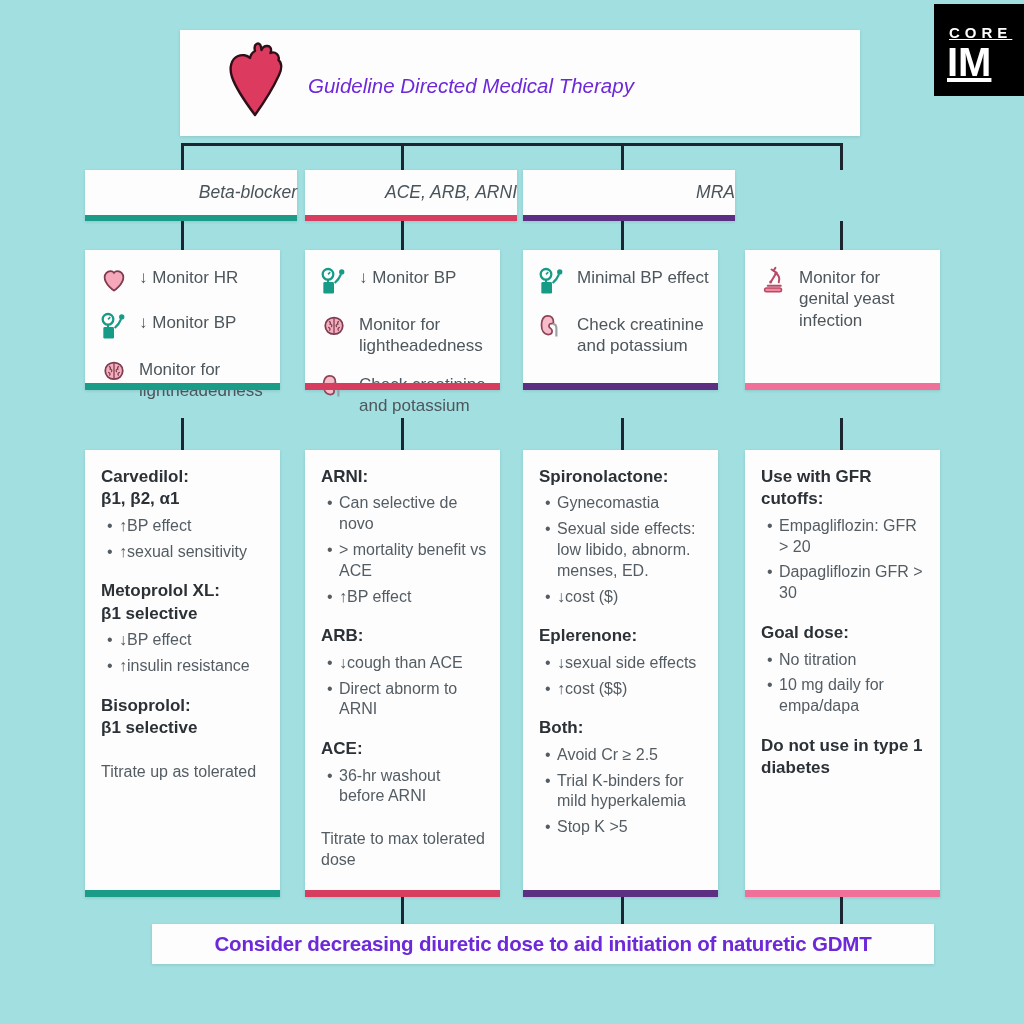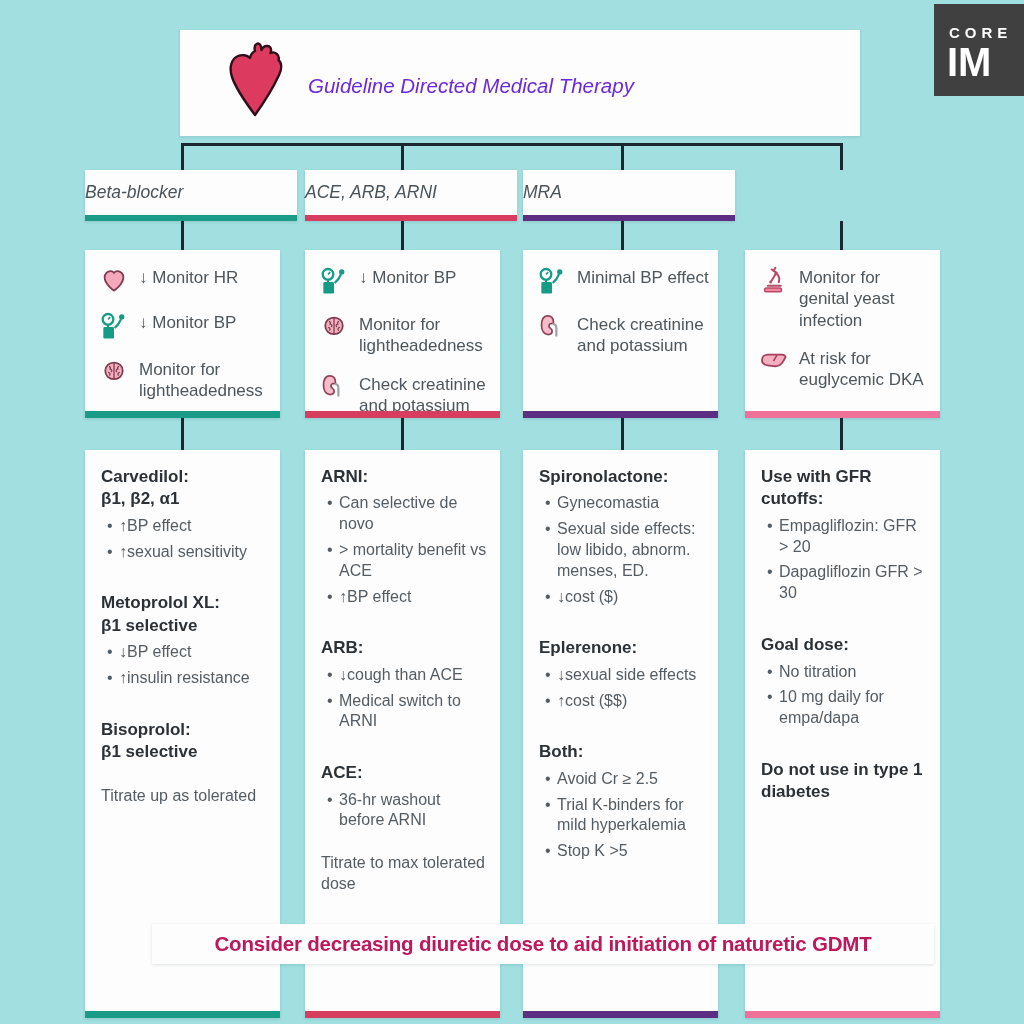--- a/index.html
+++ b/index.html
@@ -34,61 +34,61 @@
   .v-m1{left:181px;top:418px;height:32px;}
   .v-m2{left:401px;top:418px;height:32px;}
   .v-m3{left:621px;top:418px;height:32px;}
   .v-m4{left:840px;top:418px;height:32px;}
   .v-f2{left:401px;top:897px;height:27px;}
   .v-f3{left:621px;top:897px;height:27px;}
   .v-f4{left:840px;top:897px;height:27px;}
 
   
   .c1{left:85px;}  .c2{left:305px;}  .c3{left:523px;}  .c4{left:745px;}
-  .hdr{top:170px;width:212px;height:51px;display:flex;align-items:center;justify-content:flex-start;}
+  .hdr{top:170px;width:212px;height:51px;display:flex;align-items:center;justify-content:flex-end;}
   .hdr-label{font-size:17.5px;font-style:italic;color:#49535a;padding-bottom:6px;}
   .accent-bar{position:absolute;left:0;right:0;bottom:0;}
   .hdr .accent-bar{height:6px;}
-  .mon{top:250px;width:195px;height:168px;padding:0;box-sizing:border-box;}
+  .mon{top:250px;width:195px;height:140px;padding:0;box-sizing:border-box;}
   .mon-inner{padding:15px 8px 10px 12px;display:flex;flex-direction:column;gap:15px;}
   .mon .accent-bar{height:7px;}
   .mrow{display:flex;align-items:flex-start;gap:8px;}
   .micon{flex:0 0 34px;display:flex;justify-content:center;}
   .mtext{font-size:17px;color:#4d565c;line-height:1.25;padding-top:2px;}
-  .det{top:450px;width:195px;height:568px;box-sizing:border-box;}
+  .det{top:450px;width:195px;height:447px;box-sizing:border-box;}
   .det-inner{padding:16px 10px 0 16px;}
   .det .accent-bar{height:7px;}
   .dline{color:#545c63;font-size:16px;line-height:1.3;}
-  .d-heading{font-weight:700;color:#2b3136;font-size:17px;white-space:pre-line;margin-top:30px;line-height:1.32;}
+  .d-heading{font-weight:700;color:#2b3136;font-size:17px;white-space:pre-line;margin-top:18px;line-height:1.32;}
   .d-heading:first-child{margin-top:0;}
   .d-bullet{position:relative;padding-left:18px;margin-top:5px;}
   .d-bullet::before{content:"•";position:absolute;left:6px;}
   .d-note{margin-top:22px;}
 
   
   .footer-box{left:152px;top:924px;width:782px;height:40px;display:flex;align-items:center;justify-content:center;}
-  .footer-text{font-size:20.5px;font-weight:700;color:#be185d;letter-spacing:-.2px;}
+  .footer-text{font-size:20.5px;font-weight:700;color:#6d28d9;letter-spacing:-.2px;}
 </style>
 </head>
 <body>
 
 <div class="canvas" style="background: rgb(161, 223, 224);">
 
   <div class="box title-box">
     <span class="title-heart">
       <svg viewBox="0 0 64 84" width="64" height="84">
         <path d="M33 12 C31 4 38 2 39 8 L39.5 11 C42 5 50 6 49 12 L48.5 14 C53 12 58 16 56.5 21 C60 24 60 30 57 36 C52 47 43 62 33 76 C24 64 14 50 10 38 C7 29 9 20 16 17 C20 15.4 25 16 28 19 C28.5 16 30 13.5 33 12 Z" fill="#dc3a5f" stroke="#2f1019" stroke-width="2.4" stroke-linejoin="round"></path>
       </svg>
     </span>
     <div class="title-text">
       <div class="t2">Guideline Directed Medical Therapy</div>
     </div>
   </div>
 
-  <div class="logo" style="background: #404040;">
+  <div class="logo" style="background: #000000; text-decoration: underline;">
     <div class="logo-top">CORE</div>
     <div class="logo-bottom">IM</div>
   </div>
 
   <div class="line hline"></div>
   <div class="line v v-t1"></div>
   <div class="line v v-t2"></div>
   <div class="line v v-t3"></div>
   <div class="line v v-t4"></div>
   <div class="line v v-h1"></div>
@@ -202,21 +202,21 @@
     <span class="accent-bar" style="background: rgb(214, 61, 95);"></span>
   </div>
   <div class="box det c2">
     <div class="det-inner">
         <div class="dline d-heading">ARNI:</div>
         <div class="dline d-bullet">Can selective de novo</div>
         <div class="dline d-bullet">&gt; mortality benefit vs ACE</div>
         <div class="dline d-bullet">↑BP effect</div>
         <div class="dline d-heading">ARB:</div>
         <div class="dline d-bullet">↓cough than ACE</div>
-        <div class="dline d-bullet">Medical switch to ARNI</div>
+        <div class="dline d-bullet">Direct abnorm to ARNI</div>
         <div class="dline d-heading">ACE:</div>
         <div class="dline d-bullet">36-hr washout before ARNI</div>
         <div class="dline d-note">Titrate to max tolerated dose</div>
       </div>
     <span class="accent-bar" style="background: rgb(214, 61, 95);"></span>
   </div>
 
   <div class="box hdr c3">
     <span class="hdr-label">MRA</span>
     <span class="accent-bar" style="background: rgb(92, 47, 130);"></span>
@@ -275,29 +275,20 @@
                 <path d="M11.6 4.6l1.5-2.3"></path>
                 <path d="M15.8 13.8c1.3-3-.2-6.4-2.8-7.4"></path>
                 <path d="M7 16.6h10.4"></path>
               </g>
               <circle cx="9.3" cy="13.6" r="1.2" fill="#b84a67"></circle>
               <rect x="4.5" y="18.4" width="13.5" height="3" rx="1.4" fill="#f3889f" stroke="#b84a67" stroke-width="1.2"></rect>
             </svg>
           </span>
           <span class="mtext">Monitor for genital yeast infection</span>
         </div>
-        <div class="mrow">
-          <span class="micon">
-            <svg viewBox="0 0 24 24" width="32" height="32">
-              <path d="M3 10.5C3 8 5 6.5 7.5 6.5h10.2c1.8 0 3.4.9 2.8 2.1l-1.6 2.9c-1.5 2.6-4.3 4-7.3 3.6l-4.4-.6C4.6 14.2 3 12.6 3 10.5z" fill="#f6aec1" stroke="#a4405c" stroke-width="1.4"></path>
-              <path d="M14.2 6.8l-2.6 4.6" stroke="#a4405c" stroke-width="1.1" fill="none"></path>
-            </svg>
-          </span>
-          <span class="mtext">At risk for euglycemic DKA</span>
-        </div>
       </div>
     <span class="accent-bar" style="background: rgb(239, 112, 153);"></span>
   </div>
   <div class="box det c4">
     <div class="det-inner">
         <div class="dline d-heading">Use with GFR cutoffs:</div>
         <div class="dline d-bullet">Empagliflozin: GFR &gt; 20</div>
         <div class="dline d-bullet">Dapagliflozin GFR &gt; 30</div>
         <div class="dline d-heading">Goal dose:</div>
         <div class="dline d-bullet">No titration</div>

